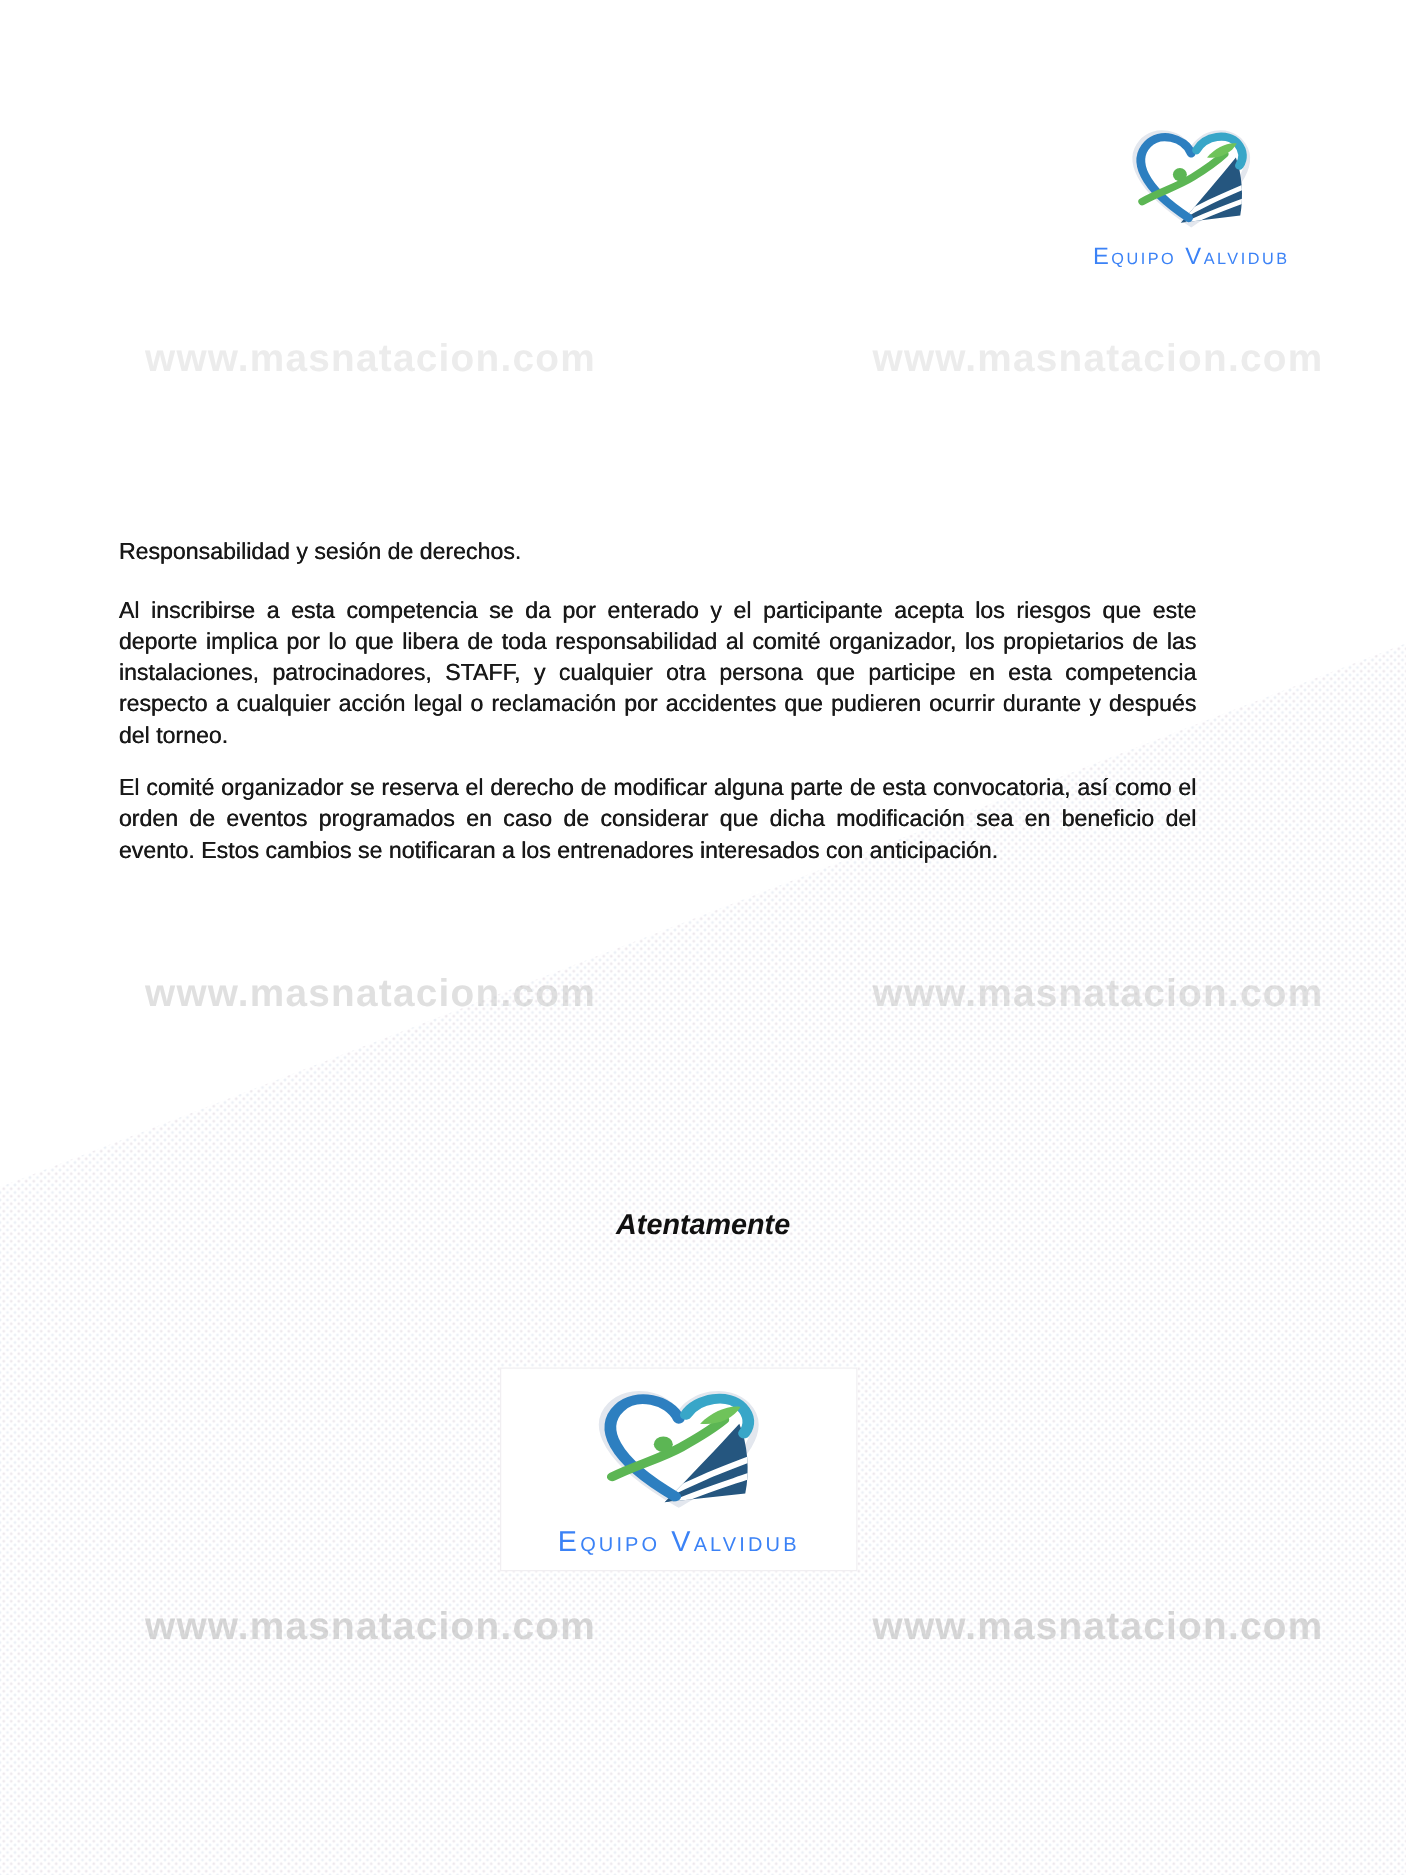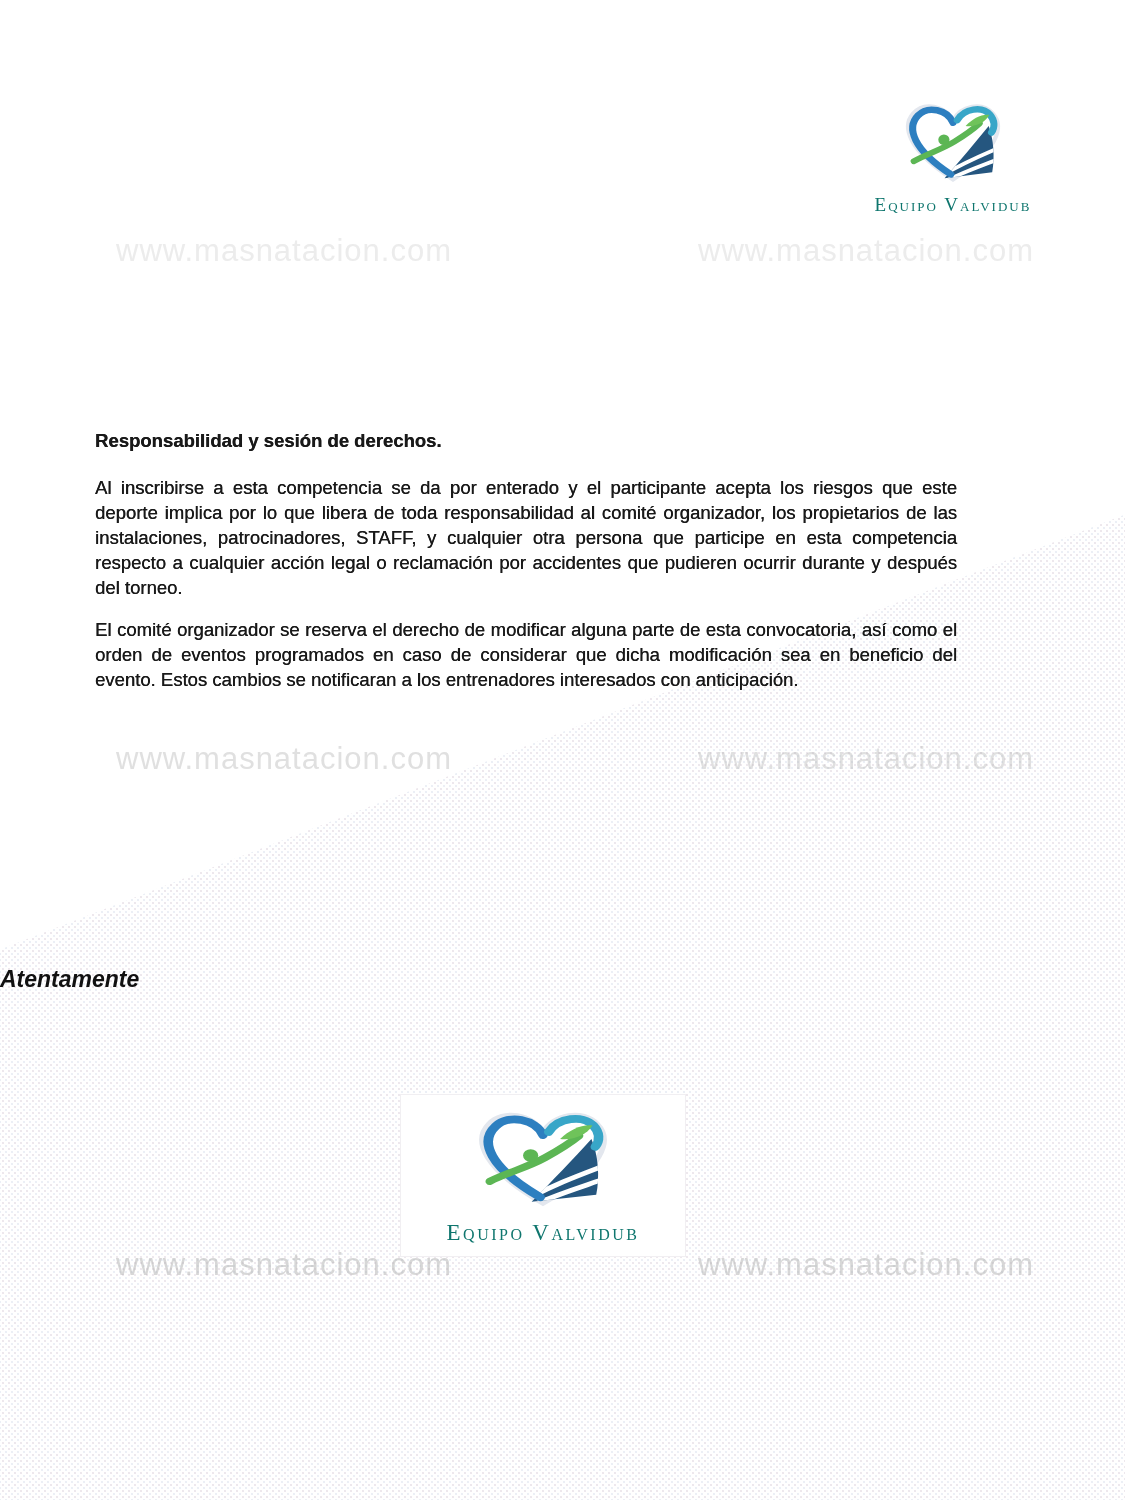--- a/index.html
+++ b/index.html
@@ -12,53 +12,53 @@
     background-image:
       radial-gradient(rgba(168,142,168,0.20) 1px, transparent 1.3px),
       radial-gradient(rgba(120,145,190,0.14) 1px, transparent 1.3px);
     background-size:6px 6px,6px 6px;
     background-position:0 0,3px 3px;
     clip-path:polygon(0 63.3%, 100% 34.3%, 100% 100%, 0 100%);
   }
 
   .wm{
     position:absolute;z-index:1;
-    font-weight:normal;font-size:31px;letter-spacing:1px;
-    white-space:nowrap;user-select:none;
+    font-weight:bold;font-size:31px;letter-spacing:1px;
+    white-space:nowrap;user-select:none;margin-top:36px;
   }
   .wm.r1{color:#ececec;}
   .wm.r2{color:rgba(178,178,178,0.40);}
   .wm.r3{color:rgba(172,172,172,0.48);}
 
   .doc-text{
     position:absolute;left:95px;top:428px;width:862px;z-index:2;
     color:#191919;font-size:18.5px;line-height:25px;text-align:justify;
     text-shadow:0.3px 0 0 currentColor;
   }
-  .doc-text .title{margin:0 0 22px 0;text-align:left;font-weight:bold;}
+  .doc-text .title{margin:0 0 22px 0;text-align:left;}
   .doc-text p{margin:0 0 17px 0;}
 
   .closing{
-    position:absolute;left:0;width:1125px;z-index:2;
+    position:absolute;left:0;width:1125px;text-align:center;z-index:2;
     color:#111;font-size:23px;font-style:italic;
   }
   .closing.atentamente{top:966px;font-weight:bold;}
   .closing.comite{top:1022px;}
 
   .logo{position:absolute;z-index:2;text-align:center;}
   .logo-top{left:848px;top:92px;width:210px;}
   .logo-bottom{
     left:400px;top:1094px;width:286px;height:163px;
     background:#ffffff;border:1px solid #f1eff2;box-sizing:border-box;
     padding-top:3px;
   }
   .logo-name{
-    font-family:Liberation Serif, serif;
+    font-family:Liberation Sans, sans-serif;
     font-variant:small-caps;
-    color:#0f766e;letter-spacing:2px;line-height:1.1;
+    color:#3b82f6;letter-spacing:2px;line-height:1.1;
   }
   .logo-top .logo-name{font-size:19px;margin-top:1px;}
   .logo-bottom .logo-name{font-size:23px;letter-spacing:2.5px;margin-top:0;}
 </style>
 </head>
 <body>
 
 <div class="page">
 
   <div class="texture"></div>

